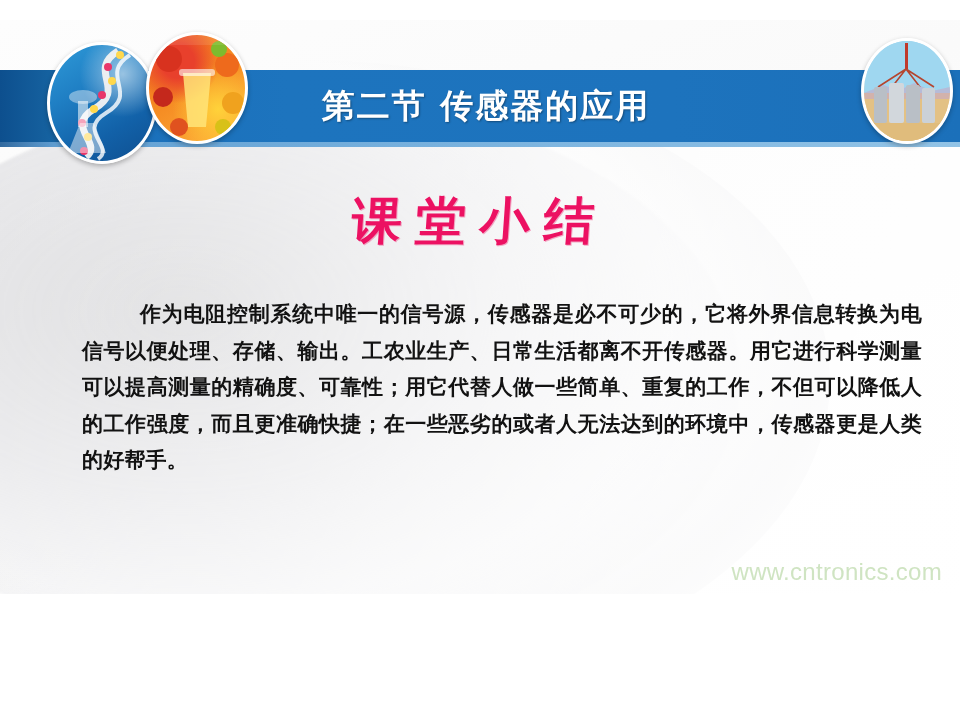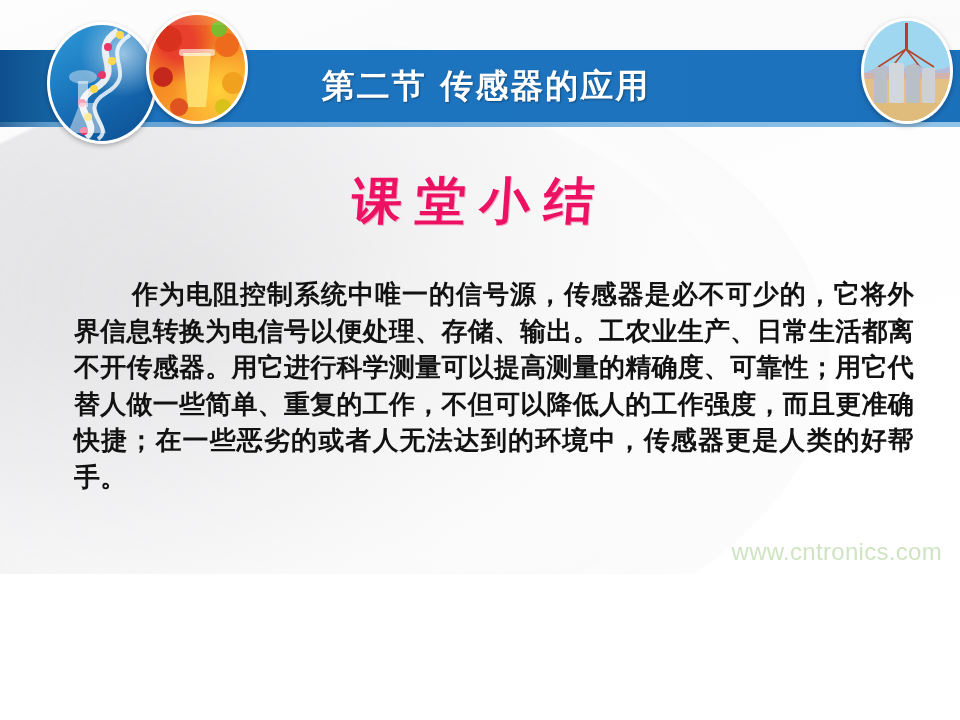--- a/index.html
+++ b/index.html
@@ -4,20 +4,21 @@
 <style>
   html,body{margin:0;padding:0;}
   body{
     width:960px;height:720px;overflow:hidden;
     background:#ffffff;
     font-family:"DejaVu Sans","Liberation Sans",sans-serif;
   }
   .slide{
     position:relative;width:960px;height:574px;overflow:hidden;
     background:linear-gradient(160deg,#fdfdfd 0%,#fafafa 40%,#ffffff 100%);
+    margin-top:20px;
   }
 
   
   .bg-ellipse{
     position:absolute;
     left:-160px;top:78px;
     width:900px;height:560px;
     border-radius:50%;
     background:radial-gradient(ellipse at 38% 38%,
         rgba(214,214,216,0.85) 0%,
@@ -102,23 +103,23 @@
     font-weight:bold;
     letter-spacing:14px;
     font-family:"DejaVu Serif","Liberation Serif",serif;
     text-shadow:1px 1px 0 rgba(236,17,98,.35);
     transform:skewX(-4deg);
   }
 
   
   .body-text{
     position:absolute;
-    left:74px;top:276px;width:840px;
+    left:82px;top:276px;width:840px;
     color:#121212;
-    font-size:26px;
+    font-size:21px;
     font-weight:bold;
     line-height:36.5px;
     letter-spacing:0.2px;
     text-indent:58px;
     text-align:justify;
     text-justify:inter-character;
     font-family:"DejaVu Sans","Liberation Sans",sans-serif;
   }
 
   

